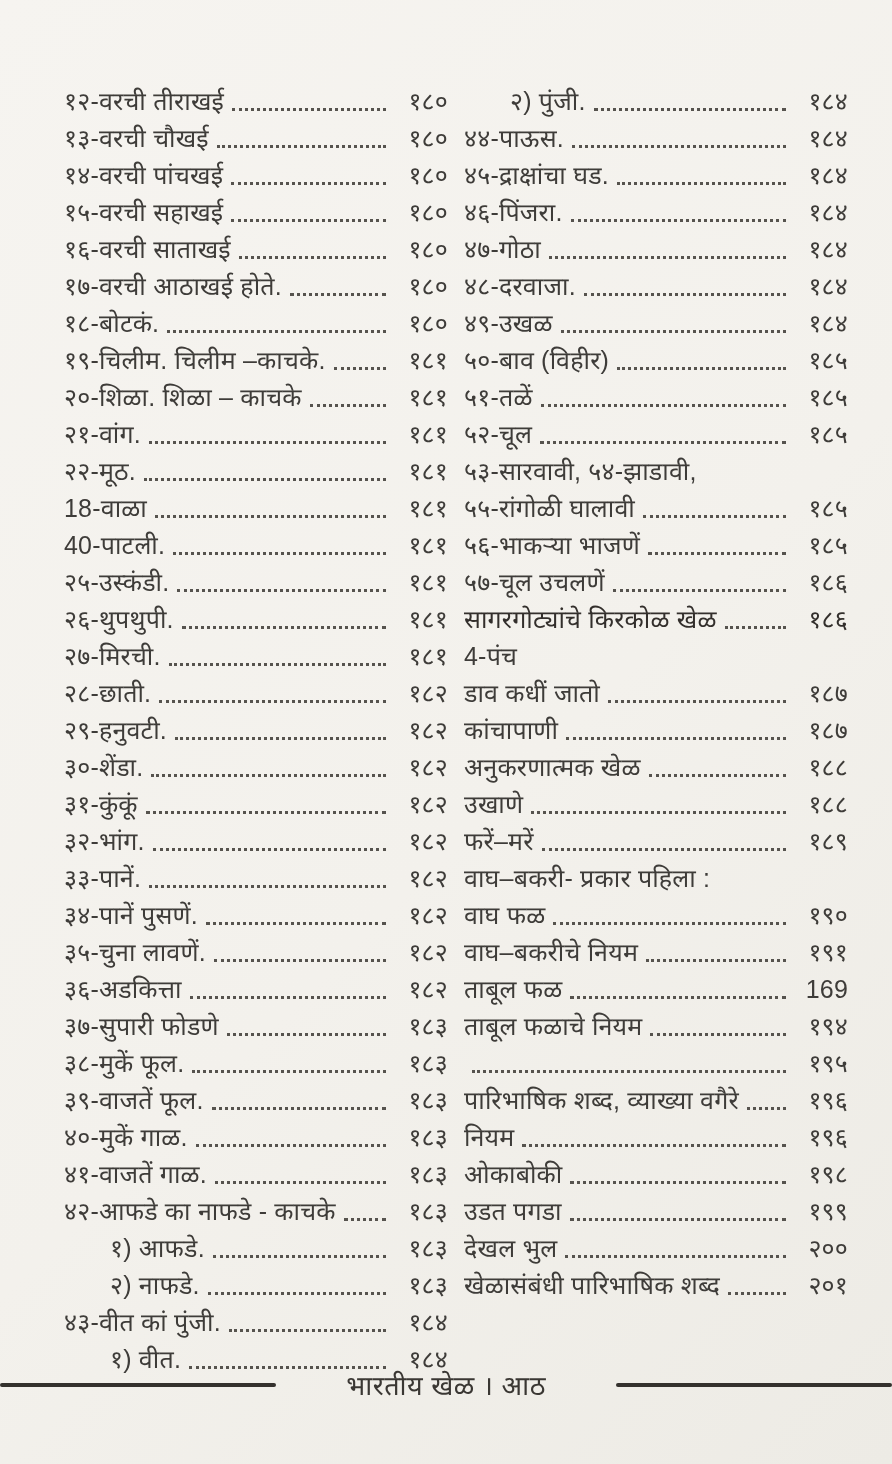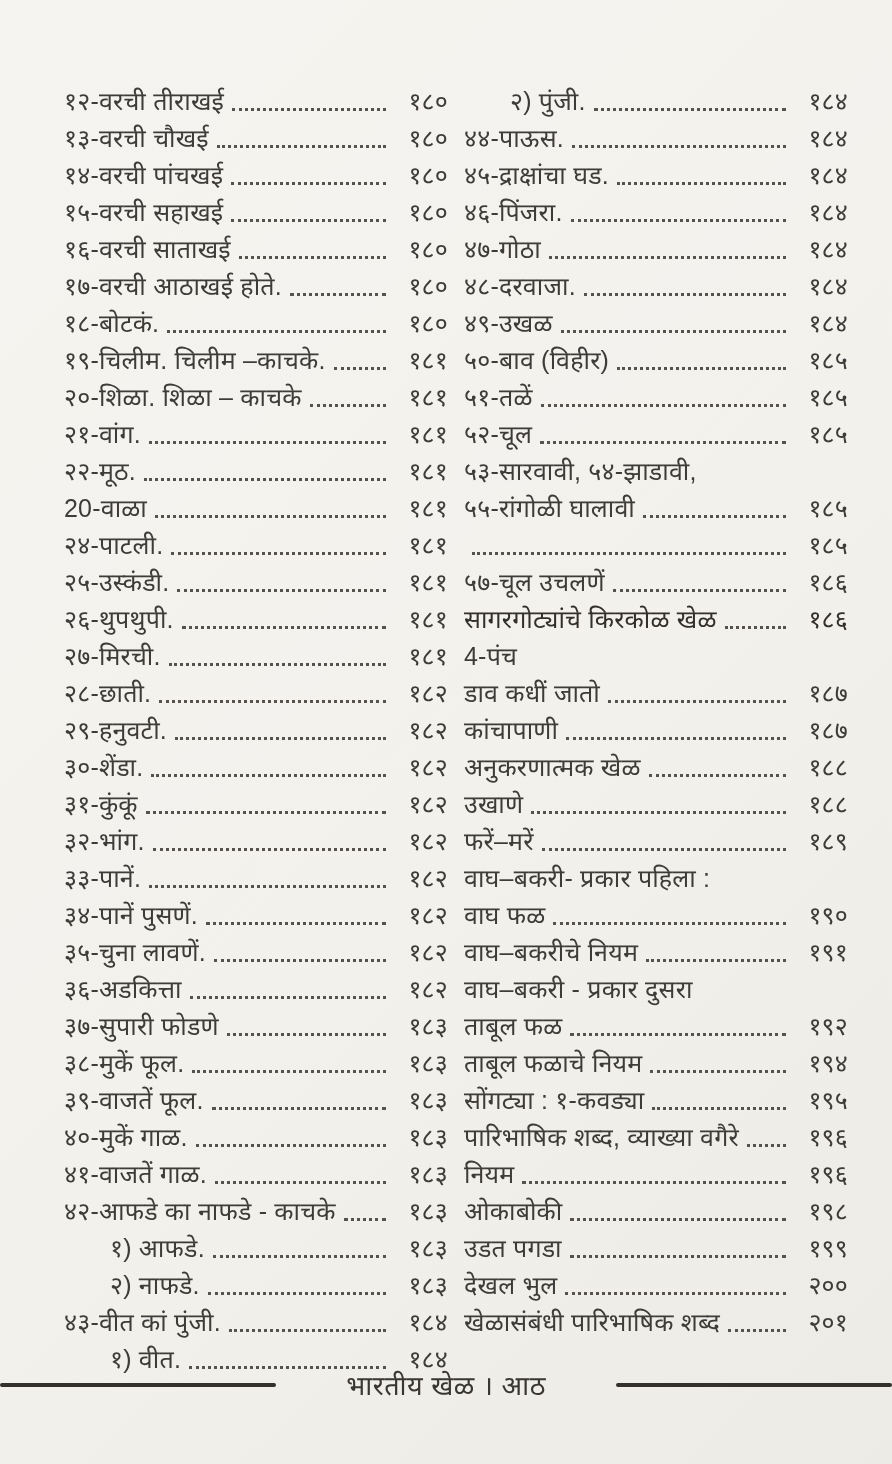--- a/index.html
+++ b/index.html
@@ -114,26 +114,26 @@
         <span class="t">२१-वांग.</span>
         <span class="dots"></span>
         <span class="p">१८१</span>
       </div>
       <div class="row">
         <span class="t">२२-मूठ.</span>
         <span class="dots"></span>
         <span class="p">१८१</span>
       </div>
       <div class="row">
-        <span class="t">20-वाळा</span>
-        <span class="dots"></span>
-        <span class="p">१८१</span>
-      </div>
-      <div class="row">
-        <span class="t">२४-पाटली.</span>
+        <span class="t">18-वाळा</span>
+        <span class="dots"></span>
+        <span class="p">१८१</span>
+      </div>
+      <div class="row">
+        <span class="t">40-पाटली.</span>
         <span class="dots"></span>
         <span class="p">१८१</span>
       </div>
       <div class="row">
         <span class="t">२५-उस्कंडी.</span>
         <span class="dots"></span>
         <span class="p">१८१</span>
       </div>
       <div class="row">
         <span class="t">२६-थुपथुपी.</span>
@@ -294,20 +294,21 @@
       </div>
       <div class="row">
         <span class="t">५३-सारवावी, ५४-झाडावी,</span>
       </div>
       <div class="row">
         <span class="t">५५-रांगोळी घालावी</span>
         <span class="dots"></span>
         <span class="p">१८५</span>
       </div>
       <div class="row">
+        <span class="t">५६-भाकऱ्या भाजणें</span>
         <span class="dots"></span>
         <span class="p">१८५</span>
       </div>
       <div class="row">
         <span class="t">५७-चूल उचलणें</span>
         <span class="dots"></span>
         <span class="p">१८६</span>
       </div>
       <div class="row bold">
         <span class="t">सागरगोट्यांचे किरकोळ खेळ</span>
@@ -349,34 +350,30 @@
         <span class="t">वाघ फळ</span>
         <span class="dots"></span>
         <span class="p">१९०</span>
       </div>
       <div class="row">
         <span class="t">वाघ–बकरीचे नियम</span>
         <span class="dots"></span>
         <span class="p">१९१</span>
       </div>
       <div class="row">
-        <span class="t">वाघ–बकरी - प्रकार दुसरा</span>
-      </div>
-      <div class="row">
         <span class="t">ताबूल फळ</span>
         <span class="dots"></span>
-        <span class="p">१९२</span>
+        <span class="p">169</span>
       </div>
       <div class="row">
         <span class="t">ताबूल फळाचे नियम</span>
         <span class="dots"></span>
         <span class="p">१९४</span>
       </div>
       <div class="row">
-        <span class="t">सोंगट्या : १-कवड्या</span>
         <span class="dots"></span>
         <span class="p">१९५</span>
       </div>
       <div class="row">
         <span class="t">पारिभाषिक शब्द, व्याख्या वगैरे</span>
         <span class="dots"></span>
         <span class="p">१९६</span>
       </div>
       <div class="row">
         <span class="t">नियम</span>

